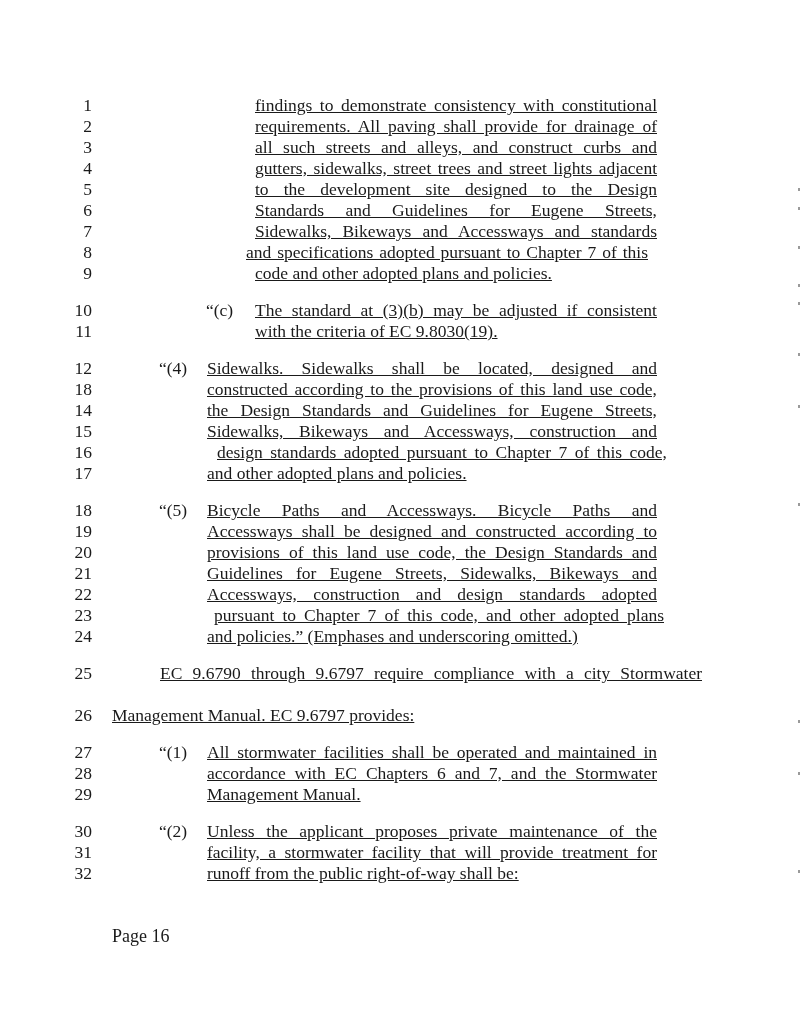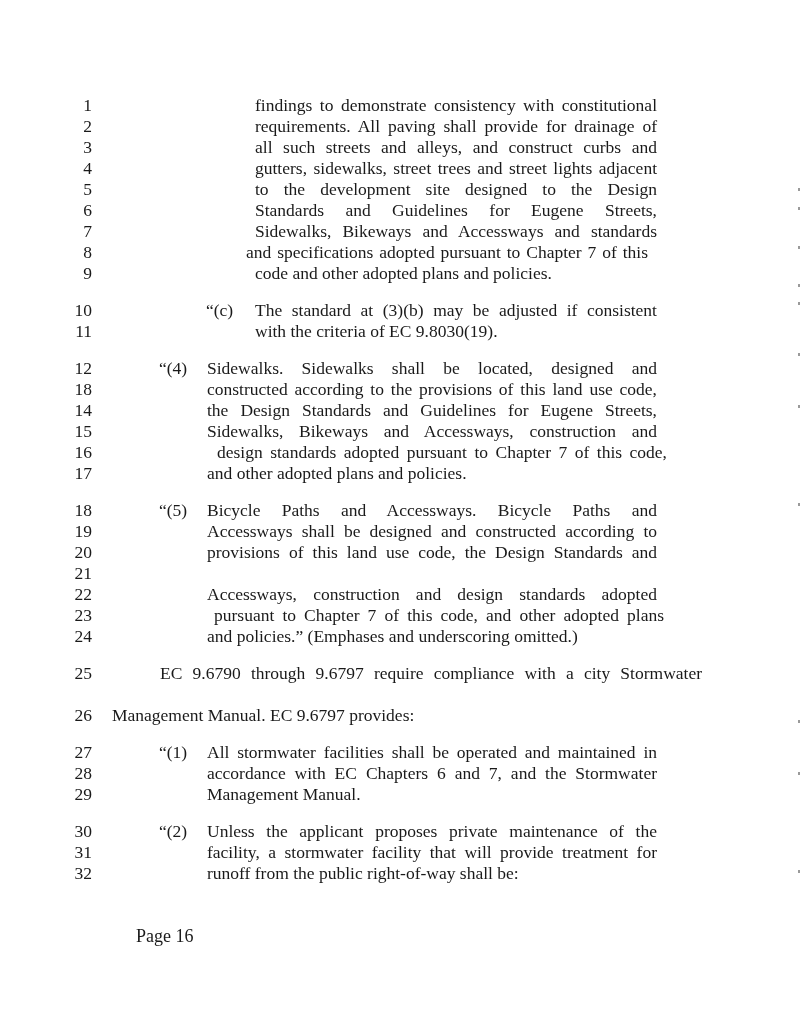--- a/index.html
+++ b/index.html
@@ -32,34 +32,34 @@
     }
     .lnum {
       position: absolute;
       left: 60px;
       width: 32px;
       text-align: right;
     }
     .txt {
       position: absolute;
       white-space: nowrap;
+      text-decoration: underline;
     }
     .justify {
       text-align: justify;
       text-align-last: justify;
     }
     .label {
       position: absolute;
     }
     .footer {
       position: absolute;
       left: 112px;
       top: 926px;
       font-size: 18px;
-      margin-left: 24px;
     }
     .artifact {
       position: absolute;
       left: 798px;
       width: 2px;
       height: 3px;
       background: #9a9a9a;
     }
   </style>
 </head>
@@ -155,20 +155,21 @@
     <div class="line" style="top:521px">
         <span class="lnum">19</span>
         <span class="txt justify" style="left:207px;width:450px">Accessways shall be designed and constructed according to</span>
       </div>
     <div class="line" style="top:542px">
         <span class="lnum">20</span>
         <span class="txt justify" style="left:207px;width:450px">provisions of this land use code, the Design Standards and</span>
       </div>
     <div class="line" style="top:563px">
         <span class="lnum">21</span>
+        <span class="txt justify" style="left:207px;width:450px">Guidelines for Eugene Streets, Sidewalks, Bikeways and</span>
       </div>
     <div class="line" style="top:584px">
         <span class="lnum">22</span>
         <span class="txt justify" style="left:207px;width:450px">Accessways, construction and design standards adopted</span>
       </div>
     <div class="line" style="top:605px">
         <span class="lnum">23</span>
         <span class="txt justify" style="left:214px;width:450px">pursuant to Chapter 7 of this code, and other adopted plans</span>
       </div>
     <div class="line" style="top:626px">

